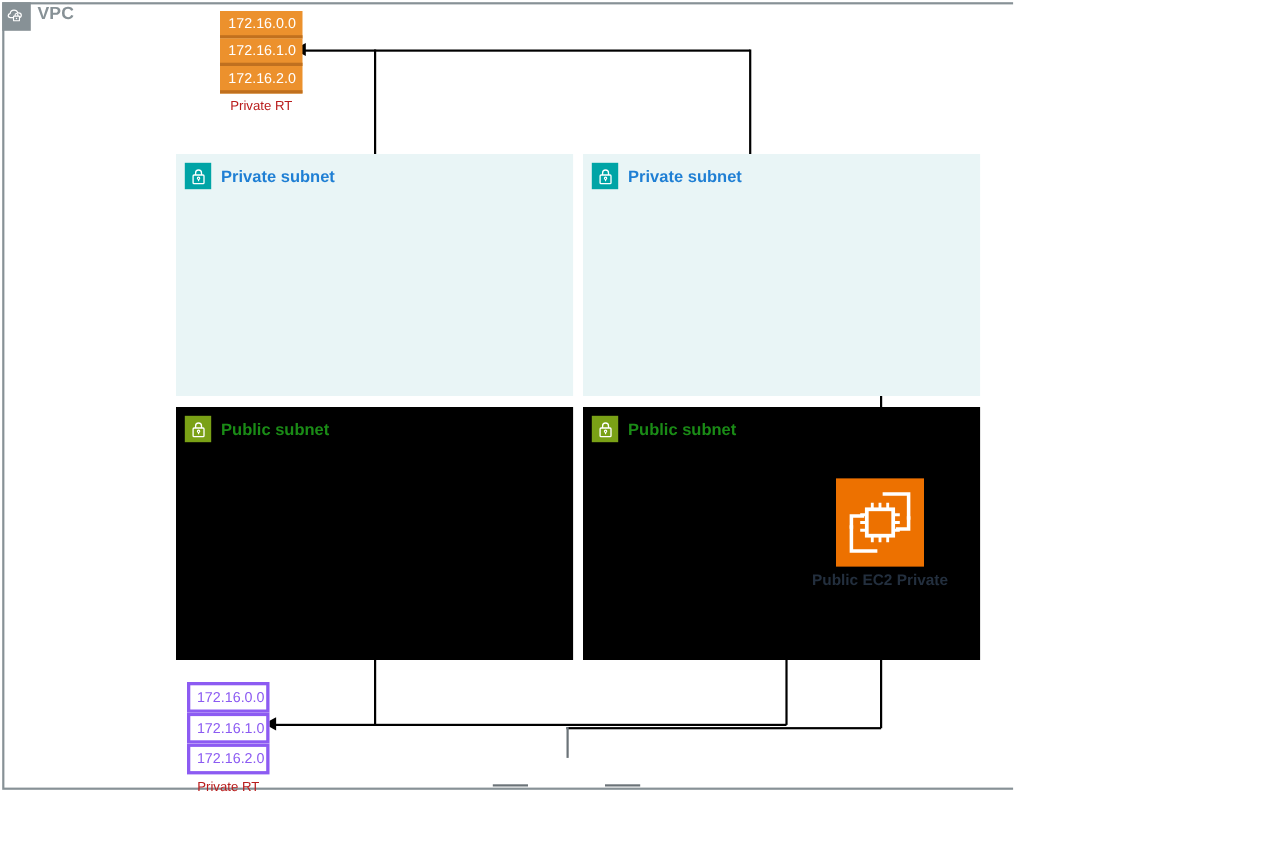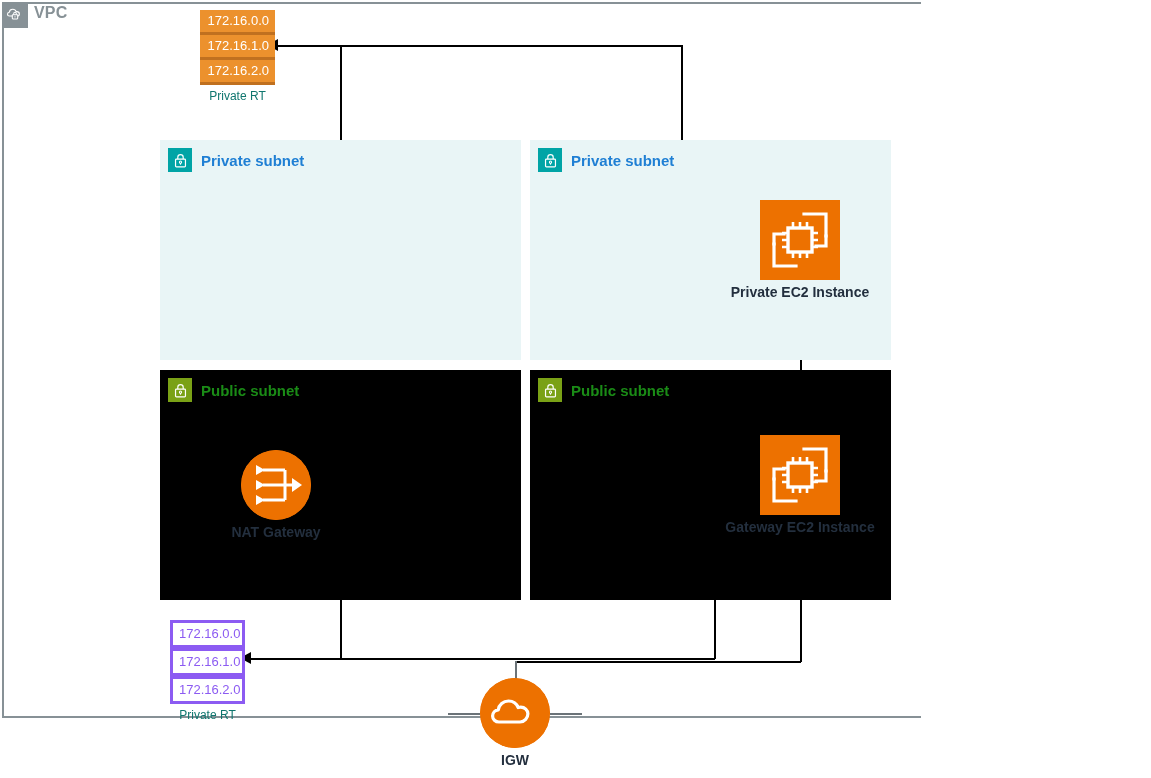--- a/index.html
+++ b/index.html
@@ -104,21 +104,21 @@
     width: 75px;
   }
   .rt-row.purple {
     background: #ffffff;
     color: #8c5bf2;
     border: 3px solid #8c5bf2;
     width: 75px;
   }
   .rt-caption {
     font-size: 12px;
-    color: #0f766e;
+    color: #b91c1c;
     text-align: center;
     margin-top: 4px;
     white-space: nowrap;
   }
 
   
   .node { position: absolute; text-align: center; }
   .node-label {
     font-size: 14px;
     font-weight: bold;
@@ -265,73 +265,34 @@
           <rect x="5" y="10" width="14" height="11" rx="1.2" fill="none" stroke="#ffffff" stroke-width="1.7"></rect>
           <path d="M8.2 10V7.4a3.8 3.8 0 0 1 7.6 0V10" fill="none" stroke="#ffffff" stroke-width="1.7"></path>
           <circle cx="12" cy="14.3" r="1.5" fill="none" stroke="#ffffff" stroke-width="1.5"></circle>
           <path d="M12 15.5v2.4" stroke="#ffffff" stroke-width="1.5"></path>
         </svg>
       </div>
       <div class="subnet-label public">Public subnet</div>
     </div>
   </div>
 
-  <div class="node" style="left:714px; top:200px; width:172px;">
-    <svg class="sq-icon" style="margin:0 auto;" viewBox="0 0 80 80">
-      <rect width="80" height="80" fill="#ed7100"></rect>
-      <path d="M44 14h22v22" fill="none" stroke="#ffffff" stroke-width="3.2" stroke-linecap="square"></path>
-      <path d="M66 36v10H56" fill="none" stroke="#ffffff" stroke-width="3.2" stroke-linecap="square"></path>
-      <path d="M36 66H14V44" fill="none" stroke="#ffffff" stroke-width="3.2" stroke-linecap="square"></path>
-      <path d="M14 44V34h10" fill="none" stroke="#ffffff" stroke-width="3.2" stroke-linecap="square"></path>
-      <rect x="28" y="28" width="24" height="24" fill="none" stroke="#ffffff" stroke-width="3.4"></rect>
-      <g stroke="#ffffff" stroke-width="2.6">
-        <path d="M33 28v-6M40 28v-6M47 28v-6"></path>
-        <path d="M33 52v6M40 52v6M47 52v6"></path>
-        <path d="M28 33h-6M28 40h-6M28 47h-6"></path>
-        <path d="M52 33h6M52 40h6M52 47h6"></path>
-      </g>
-    </svg>
-    <div class="node-label">Private EC2 Instance</div>
-  </div>
 
   <div class="node" style="left:714px; top:435px; width:172px;">
     <svg class="sq-icon" style="margin:0 auto;" viewBox="0 0 80 80">
       <rect width="80" height="80" fill="#ed7100"></rect>
       <path d="M44 14h22v22" fill="none" stroke="#ffffff" stroke-width="3.2" stroke-linecap="square"></path>
       <path d="M66 36v10H56" fill="none" stroke="#ffffff" stroke-width="3.2" stroke-linecap="square"></path>
       <path d="M36 66H14V44" fill="none" stroke="#ffffff" stroke-width="3.2" stroke-linecap="square"></path>
       <path d="M14 44V34h10" fill="none" stroke="#ffffff" stroke-width="3.2" stroke-linecap="square"></path>
       <rect x="28" y="28" width="24" height="24" fill="none" stroke="#ffffff" stroke-width="3.4"></rect>
       <g stroke="#ffffff" stroke-width="2.6">
         <path d="M33 28v-6M40 28v-6M47 28v-6"></path>
         <path d="M33 52v6M40 52v6M47 52v6"></path>
         <path d="M28 33h-6M28 40h-6M28 47h-6"></path>
         <path d="M52 33h6M52 40h6M52 47h6"></path>
       </g>
     </svg>
-    <div class="node-label">Gateway EC2 Instance</div>
-  </div>
-
-  <div class="node" style="left:190px; top:450px; width:172px;">
-    <svg class="circ-icon" style="margin:0 auto;" viewBox="0 0 70 70">
-      <circle cx="35" cy="35" r="35" fill="#ed7100"></circle>
-      <g stroke="#ffffff" stroke-width="3" fill="none" stroke-linecap="butt">
-        <path d="M22 20h22M22 35h22M22 50h22"></path>
-        <path d="M44 20v30"></path>
-        <path d="M44 35h13"></path>
-      </g>
-      <path d="M15 15l9 5-9 5z" fill="#ffffff"></path>
-      <path d="M15 30l9 5-9 5z" fill="#ffffff"></path>
-      <path d="M15 45l9 5-9 5z" fill="#ffffff"></path>
-      <path d="M51 28l10 7-10 7z" fill="#ffffff"></path>
-    </svg>
-    <div class="node-label">NAT Gateway</div>
-  </div>
-
-  <div class="node" style="left:429px; top:678px; width:172px;">
-    <svg class="circ-icon" style="margin:0 auto;" viewBox="0 0 70 70">
-      <circle cx="35" cy="35" r="35" fill="#ed7100"></circle>
-      <path d="M19 44c-3.6 0-6.4-2.7-6.4-6.1 0-3.2 2.5-5.8 5.7-6.1.6-5 5-8.8 10.2-8.8 4.4 0 8.2 2.7 9.7 6.6.8-.3 1.6-.5 2.5-.5 4 0 7.2 3 7.2 6.7 0 4-3.3 8.2-7.9 8.2H19z" fill="none" stroke="#ffffff" stroke-width="3.2" stroke-linejoin="round"></path>
-    </svg>
-    <div class="node-label">IGW</div>
-  </div>
+    <div class="node-label">Public EC2 Private</div>
+  </div>
+
+
 
 </div>
 
 </body></html>

